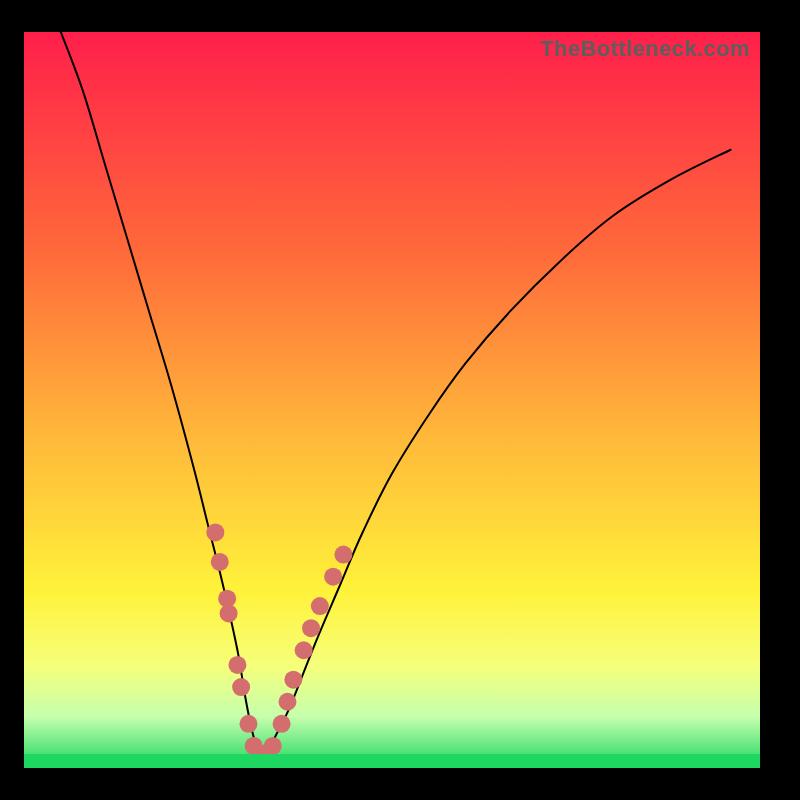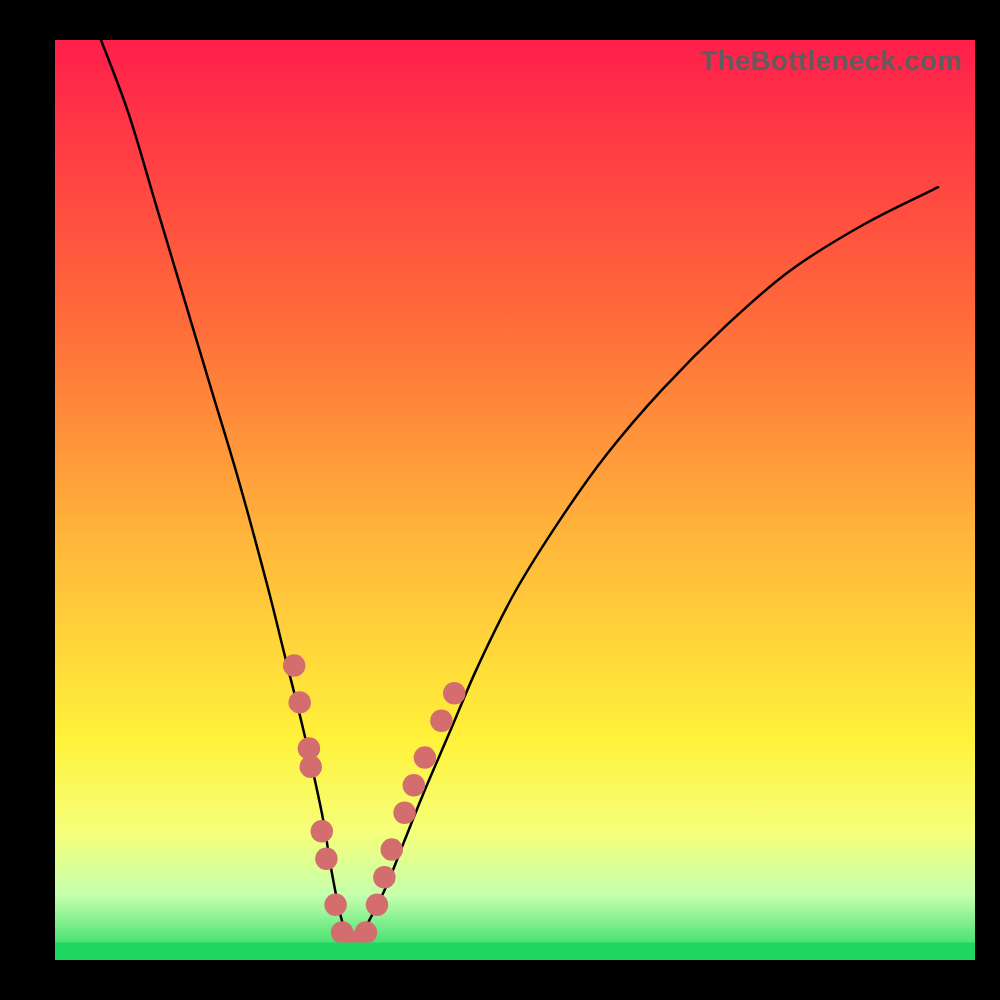--- a/index.html
+++ b/index.html
@@ -14,21 +14,21 @@
   .frame {
     position: absolute;
     left: 0;
     top: 0;
     width: 800px;
     height: 800px;
     background: #000;
   }
   .plot {
     position: absolute;
-    left: 44px;
+    left: 24px;
     top: 32px;
     width: 736px;
     height: 736px;
     background: linear-gradient(
       to bottom,
       var(--c0) 0%,
       var(--c1) 30%,
       var(--c2) 55%,
       var(--c3) 76%,
       var(--c4) 86%,

